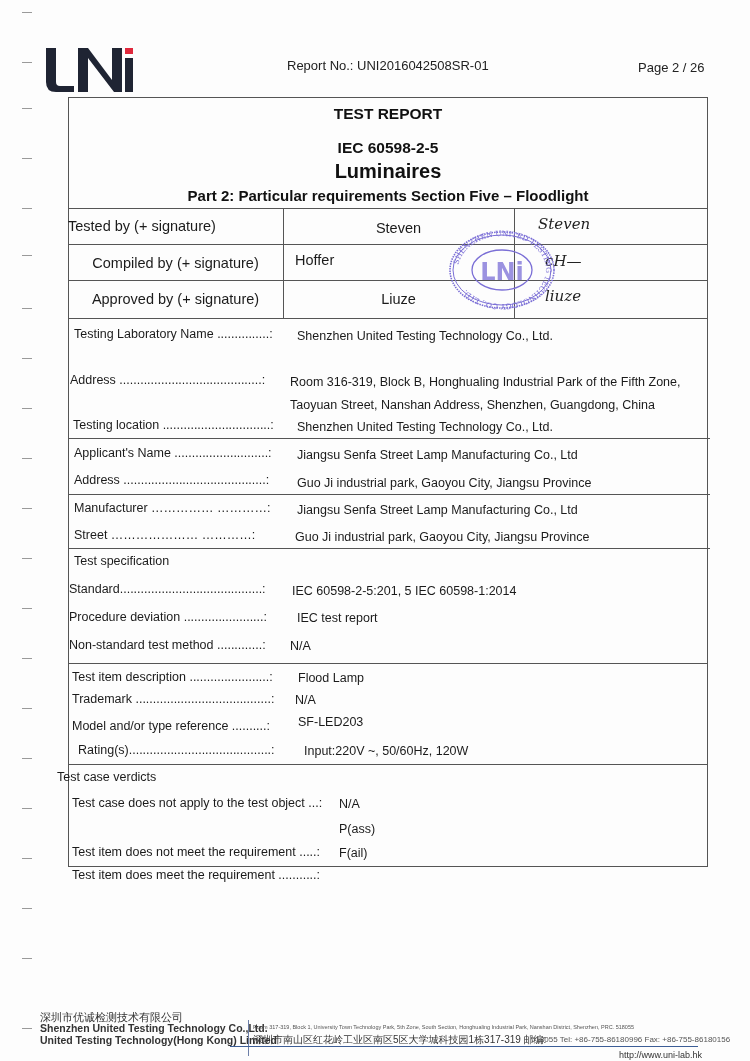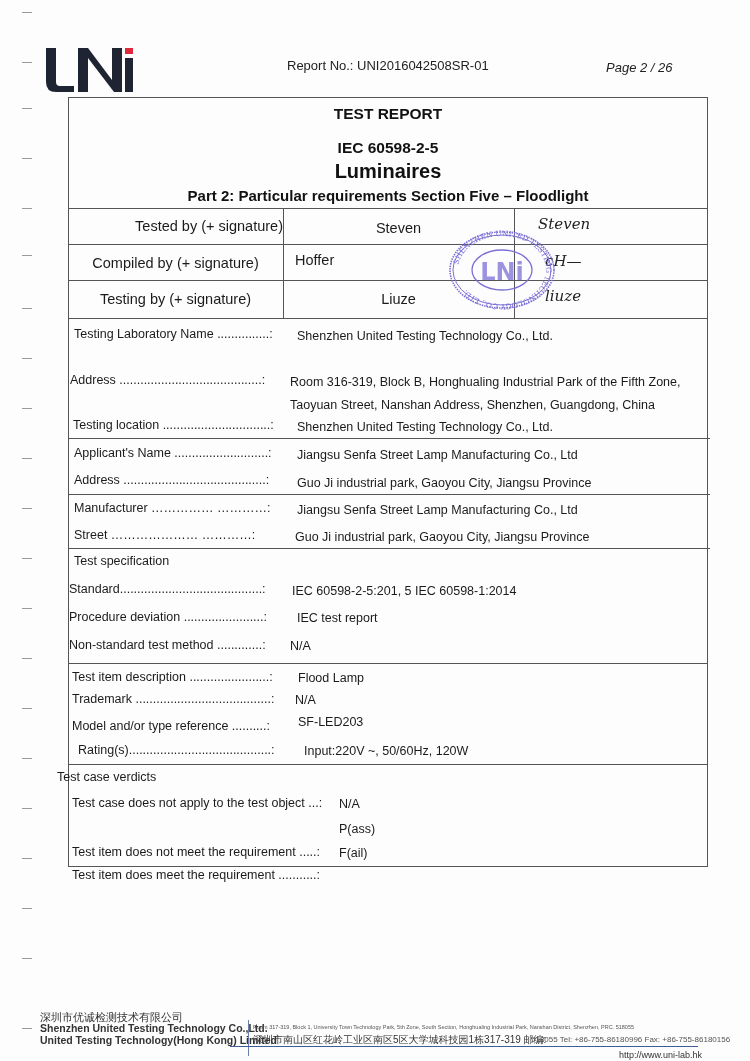--- a/index.html
+++ b/index.html
@@ -69,48 +69,48 @@
 
 <div class="logo">
   <svg width="92" height="48" viewBox="0 0 92 48">
     <path d="M2 2 L12 2 L12 36 Q12 40 16 40 L30 40 L30 46 L12 46 Q2 46 2 36 Z" fill="#1f2433"></path>
     <path d="M34 2 L44 2 L68 34 L68 2 L78 2 L78 46 L70 46 L44 12 L44 46 L34 46 Z" fill="#1f2433"></path>
     <rect x="81" y="2" width="8" height="6" fill="#e0283c"></rect>
     <rect x="81" y="12" width="8" height="34" fill="#1f2433"></rect>
   </svg>
 </div>
 <div class="hdr-text" style="left:287px; top:58px;">Report No.: UNI2016042508SR-01</div>
-<div class="hdr-text" style="left:606px; top:60px;font-style:italic;">Page 2 / 26</div>
+<div class="hdr-text" style="left:638px; top:60px;">Page 2 / 26</div>
 
 <div class="frame"></div>
 
 <div class="title" style="top:105px; font-size:15.5px;">TEST REPORT</div>
 <div class="title" style="top:139px; font-size:15.5px;">IEC 60598-2-5</div>
 <div class="title" style="top:160px; font-size:20px;">Luminaires</div>
 <div class="title" style="top:187px; font-size:15px;">Part 2: Particular requirements Section Five – Floodlight</div>
 
 <div class="hline" style="left:68px; top:208px; width:640px;"></div>
 <div class="hline" style="left:68px; top:244px; width:640px;"></div>
 <div class="hline" style="left:68px; top:280px; width:640px;"></div>
 <div class="hline" style="left:68px; top:318px; width:640px;"></div>
 <div class="vline" style="left:283px; top:208px; height:110px;"></div>
 <div class="vline" style="left:514px; top:208px; height:110px;"></div>
 
 <div>
-  <div class="cell-text" style="left:68px; width:215px; top:218px; text-align:right;">Tested by (+ signature)</div>
+  <div class="cell-text" style="left:68px; width:215px; top:218px; text-align:left;">Tested by (+ signature)</div>
   <div class="cell-text" style="left:283px; width:231px; top:220px; text-align:center;">Steven</div>
   <div class="sig" style="left:538px; top:215px;">Steven</div>
 </div>
 <div>
   <div class="cell-text" style="left:68px; width:215px; top:255px; text-align:center;">Compiled by (+ signature)</div>
   <div class="cell-text" style="left:295px; width:231px; top:252px; text-align:left;">Hoffer</div>
   <div class="sig" style="left:545px; top:252px;">cH—</div>
 </div>
 <div>
-  <div class="cell-text" style="left:68px; width:215px; top:291px; text-align:center;">Testing by (+ signature)</div>
+  <div class="cell-text" style="left:68px; width:215px; top:291px; text-align:center;">Approved by (+ signature)</div>
   <div class="cell-text" style="left:283px; width:231px; top:291px; text-align:center;">Liuze</div>
   <div class="sig" style="left:545px; top:287px;">liuze</div>
 </div>
 
 <div class="stamp">
   <svg width="108" height="80" viewBox="0 0 108 80">
     <defs>
       <path id="ringPath" d="M10 40 A44 34 0 1 1 98 40 A44 34 0 1 1 10 40"></path>
     </defs>
     <ellipse cx="54" cy="40" rx="52" ry="38" fill="none" stroke="#7b6fd6" stroke-width="1.6" stroke-dasharray="1.5 1"></ellipse>

